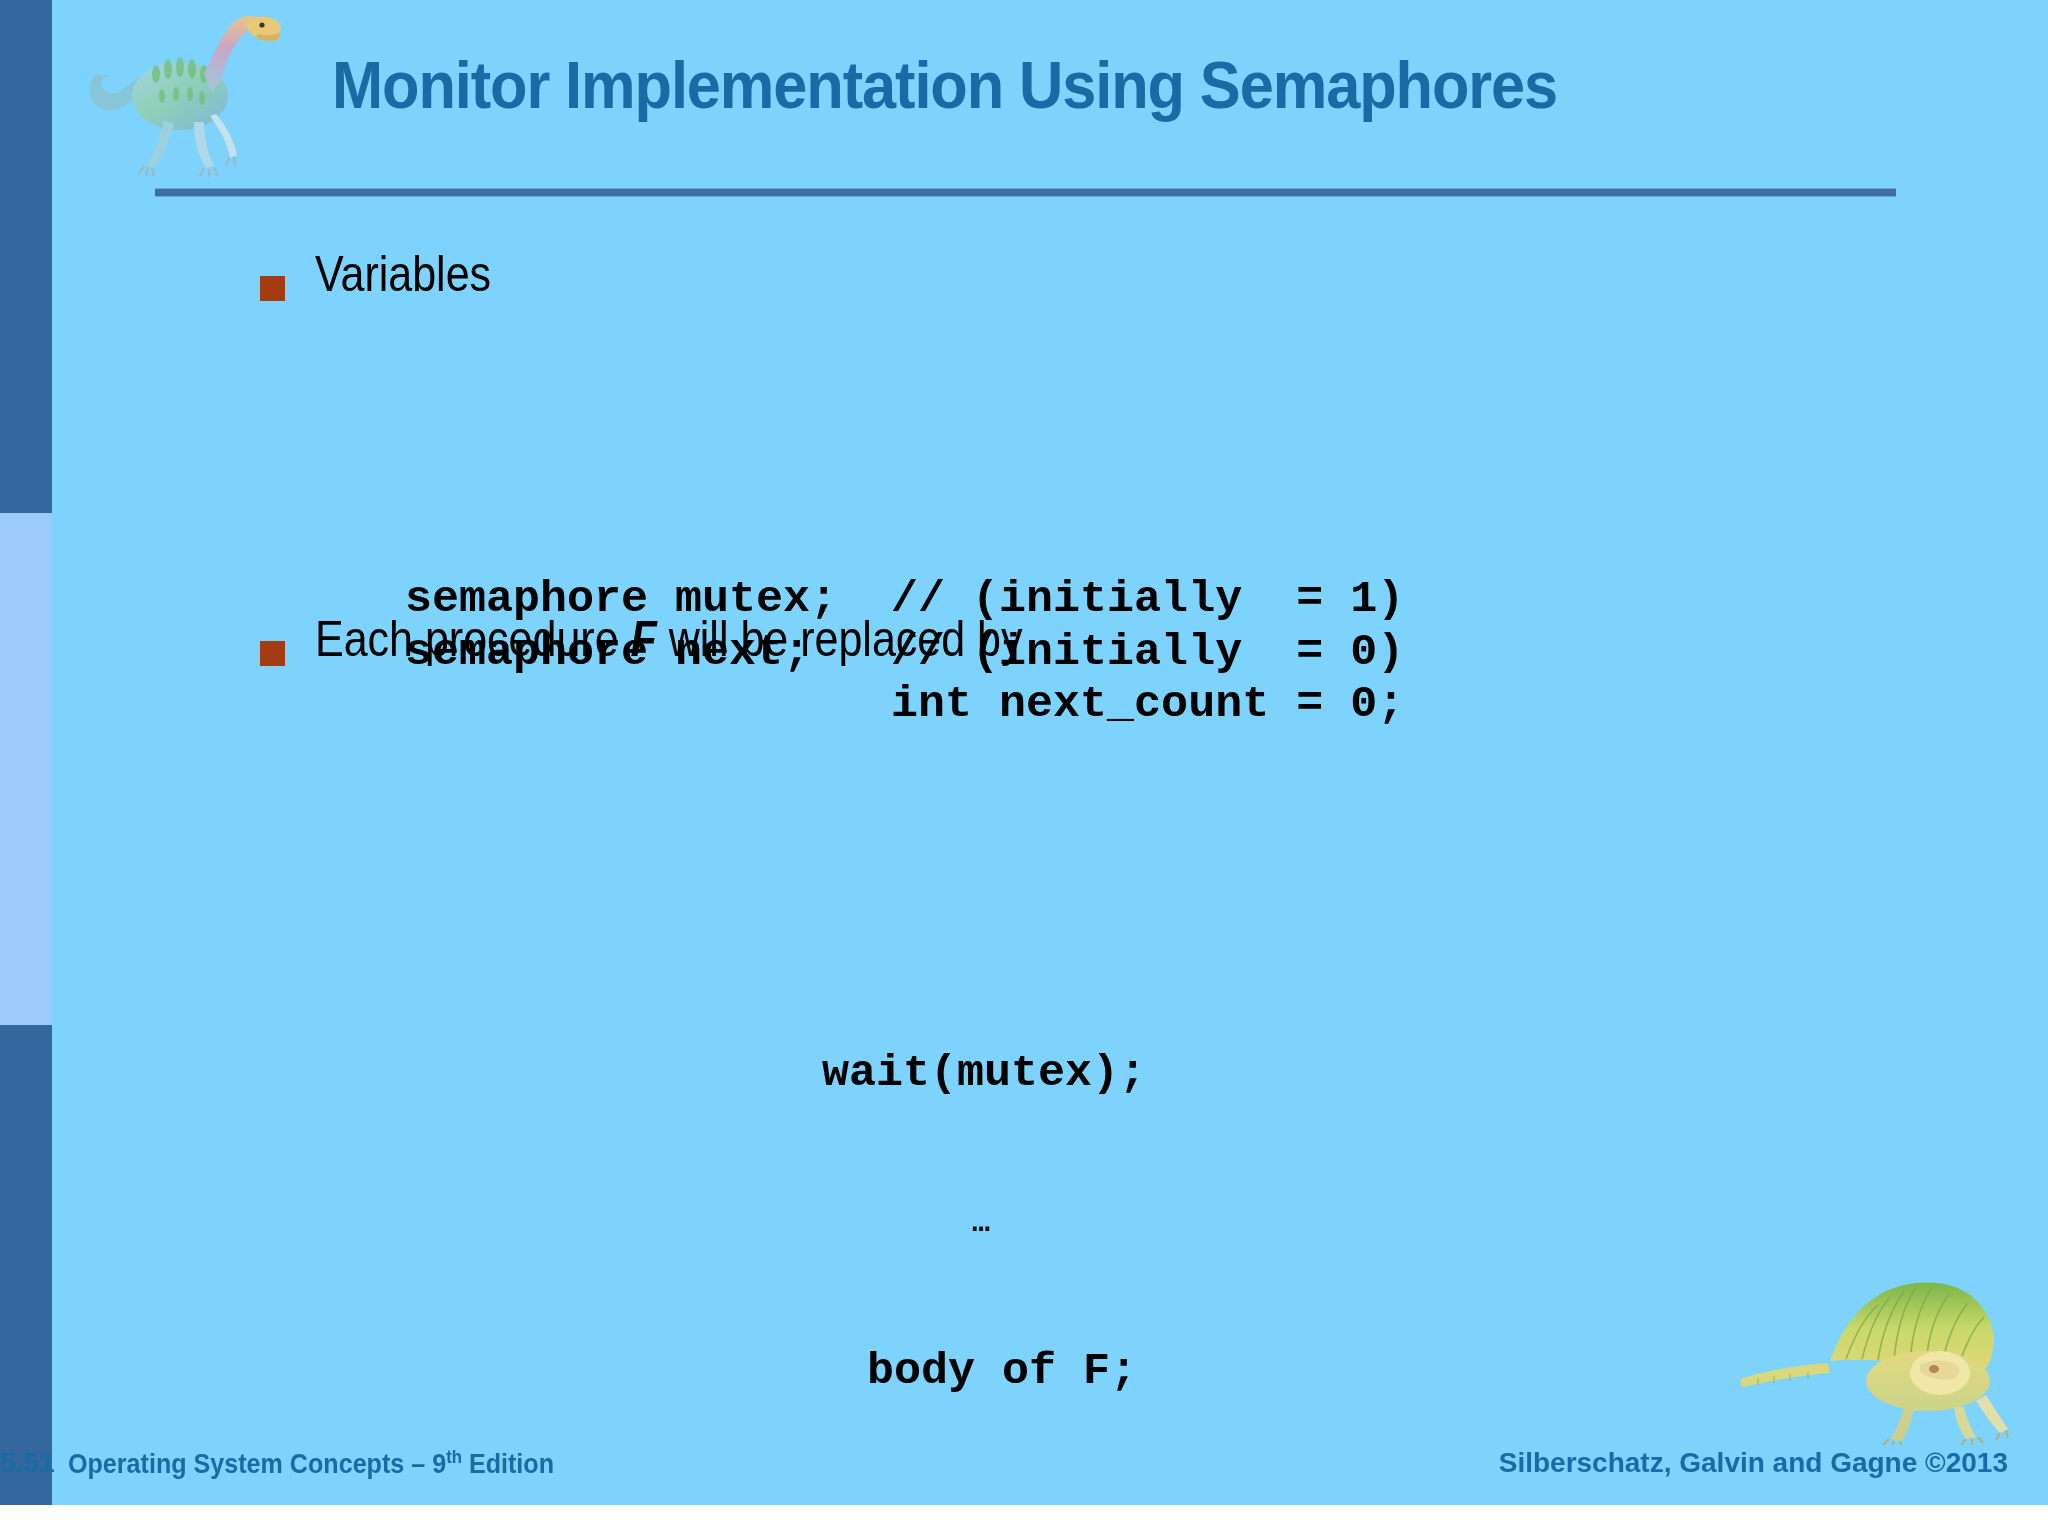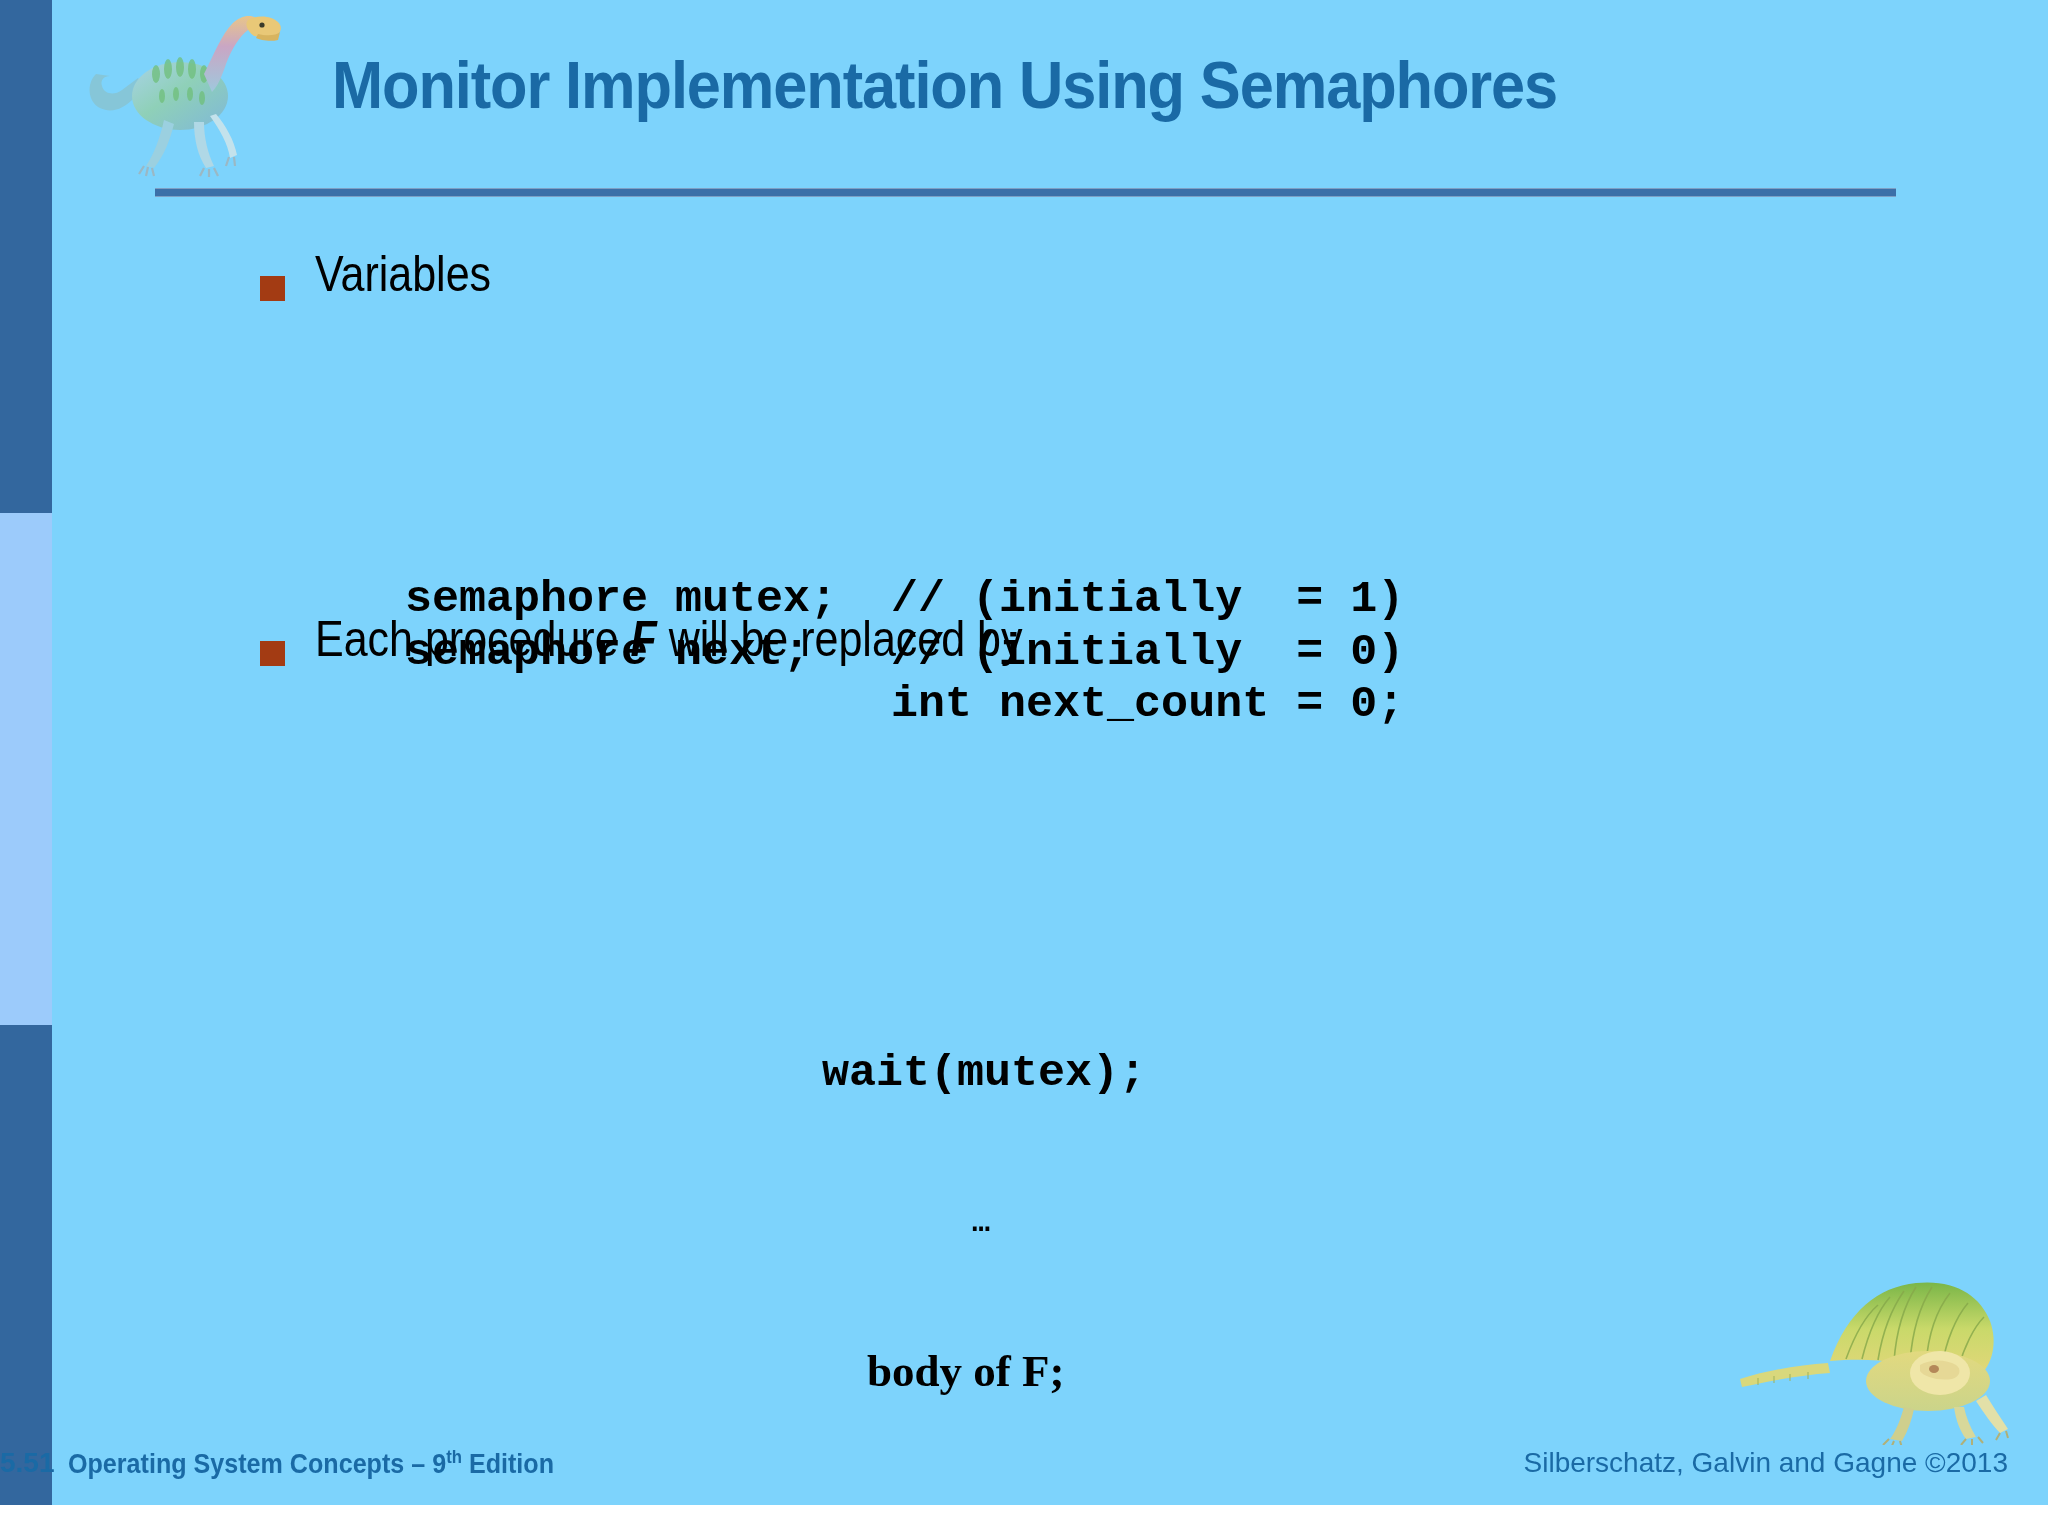--- a/index.html
+++ b/index.html
@@ -133,21 +133,21 @@
     top: 740px;
     line-height: 1.19;
   }
   #code-procedure .ln { display: block; }
   #code-procedure .dots {
     display: block;
     font-size: 30px;
     line-height: 1.0;
     padding-left: 150px;
   }
-  #code-procedure .ind2 { padding-left: 45px; font-family: Liberation Serif, serif; }
+  #code-procedure .ind2 { padding-left: 45px; }
 
   
   .dino-bottom {
     position: absolute;
     right: 30px;
     bottom: 60px;
     width: 300px;
     height: 180px;
   }
 
@@ -179,21 +179,21 @@
     text-align: left;
     font-size: 28px;
     font-weight: bold;
     color: #1a6aa5;
   }
   .footer-right {
     position: absolute;
     right: 40px;
     top: 0;
     font-size: 28px;
-    font-weight: normal;
+    font-weight: bold;
     color: #1a6aa5;
     white-space: nowrap;
   }
 </style>
 </head>
 <body>
 
 <div id="slide">
 
   <div class="sidebar band-top"></div>

